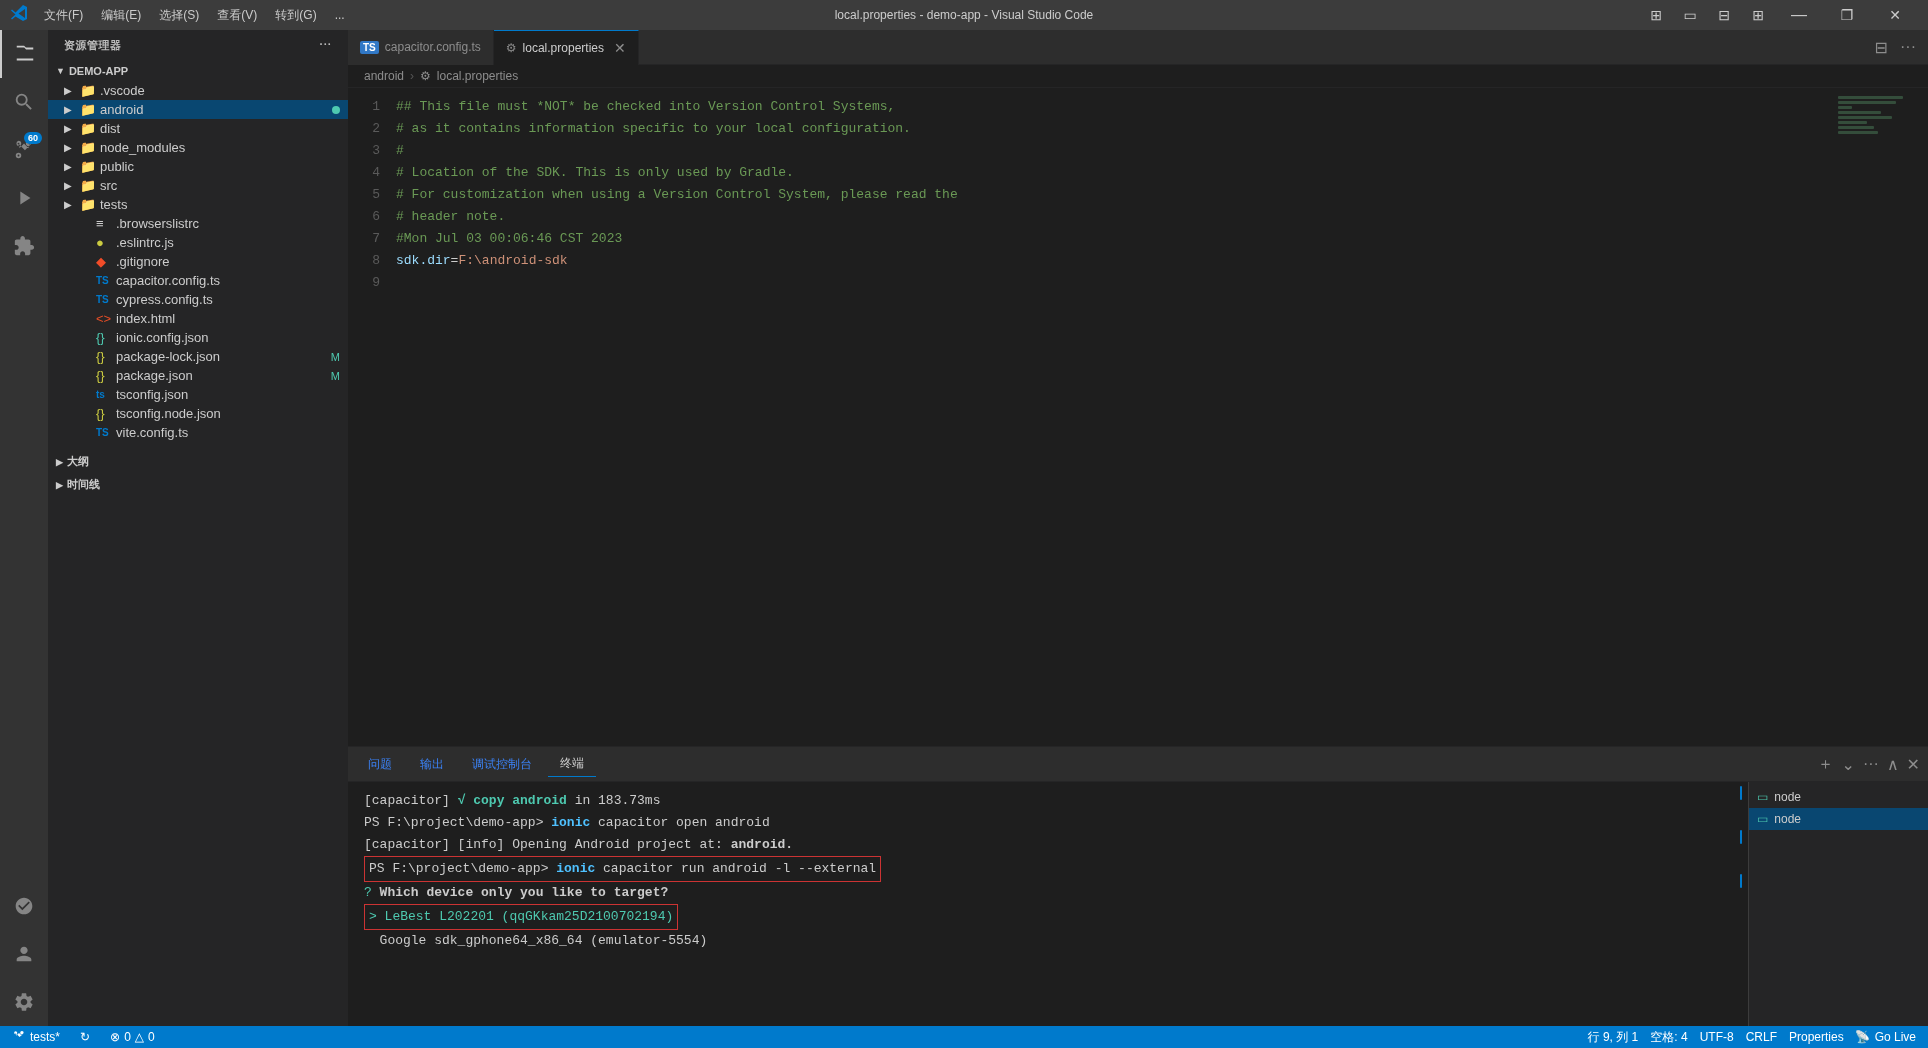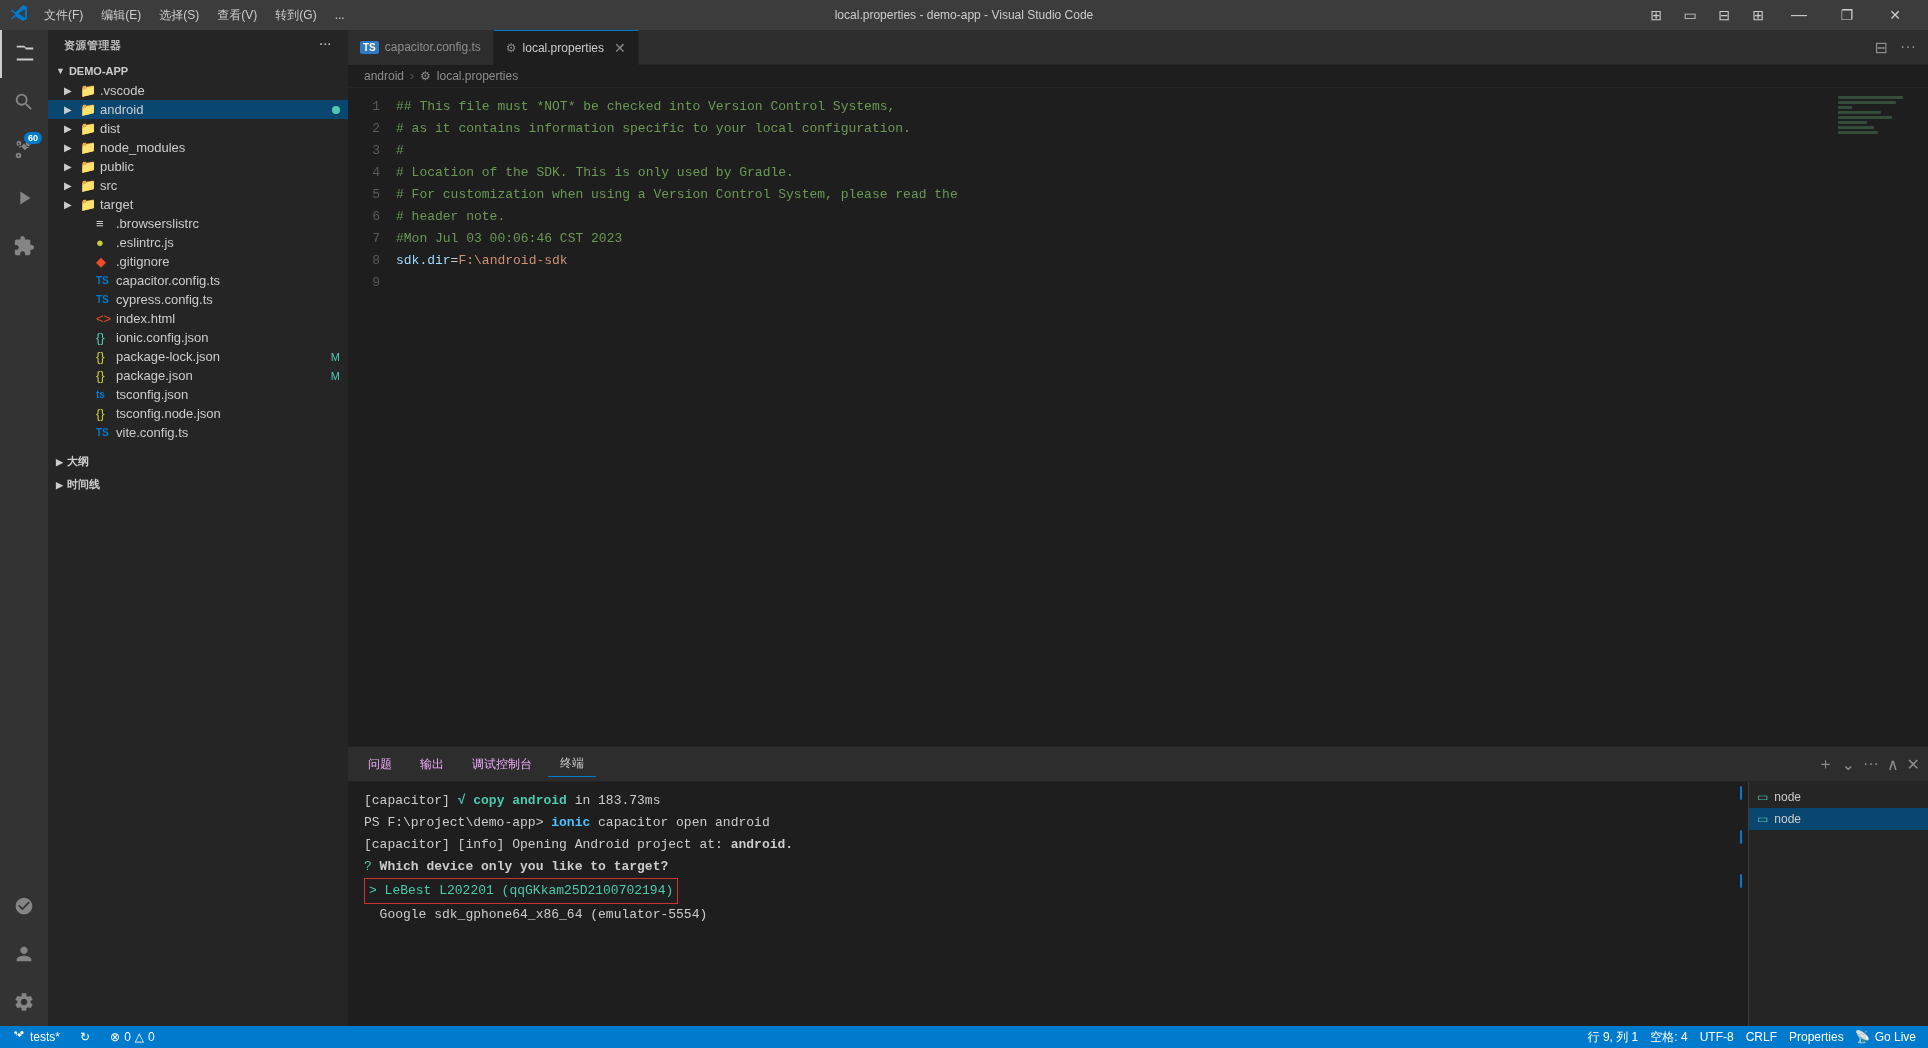--- a/index.html
+++ b/index.html
@@ -313,21 +313,21 @@
       height: 35px;
       flex-shrink: 0;
       border-bottom: 1px solid #252526;
       padding: 0 8px;
       gap: 4px;
     }
     .panel-tab {
       padding: 4px 12px;
       cursor: pointer;
       font-size: 12px;
-      color: #f0abfc;
+      color: #3b82f6;
     }
     .panel-tab.active {
       color: #cccccc;
       border-bottom: 1px solid #007acc;
     }
     .panel-tab-actions {
       margin-left: auto;
       display: flex;
       gap: 8px;
       align-items: center;
@@ -557,21 +557,21 @@
 
       <div class="tree-item" style="padding-left:16px;">
         <span class="arrow">▶</span>
         <span class="icon" style="color:#dcb67a;">📁</span>
         <span>src</span>
       </div>
 
       <div class="tree-item" style="padding-left:16px;">
         <span class="arrow">▶</span>
         <span class="icon" style="color:#dcb67a;">📁</span>
-        <span>target</span>
+        <span>tests</span>
       </div>
 
       <div class="tree-item" style="padding-left:32px;">
         <span class="arrow" style="visibility:hidden;">▶</span>
         <span class="icon" style="color:#cccccc;">≡</span>
         <span>.browserslistrc</span>
       </div>
 
       <div class="tree-item" style="padding-left:32px;">
         <span class="arrow" style="visibility:hidden;">▶</span>
@@ -754,20 +754,25 @@
         <div class="panel-content">
           <div class="terminal-area">
             <span class="terminal-line">
               <span style="color:#cccccc;">[capacitor] </span><span style="color:#4ec9b0;font-weight:bold;">√ copy android</span><span style="color:#cccccc;"> in 183.73ms</span>
             </span>
             <span class="terminal-line">
               <span style="color:#cccccc;">PS F:\project\demo-app&gt; </span><span style="color:#4fc1ff;font-weight:bold;">ionic</span><span style="color:#cccccc;"> capacitor open android</span>
             </span>
             <span class="terminal-line">
               <span style="color:#cccccc;">[capacitor] [info] Opening Android project at: </span><span style="color:#cccccc;font-weight:bold;">android.</span>
+            </span>
+            <span class="terminal-line">
+              <span style="border:1px solid #cc3333;padding:1px 4px;display:inline-block;">
+                <span style="color:#cccccc;">PS F:\project\demo-app&gt; </span><span style="color:#4fc1ff;font-weight:bold;">ionic</span><span style="color:#cccccc;"> capacitor run android -l --external</span>
+              </span>
             </span>
             <span class="terminal-line">
               <span style="color:#4ec9b0;">? </span><span style="color:#cccccc;font-weight:bold;">Which device only you like to target?</span>
             </span>
             <span class="terminal-line">
               <span style="border:1px solid #cc3333;padding:1px 4px;display:inline-block;">
                 <span style="color:#4ec9b0;">&gt; LeBest L202201 (qqGKkam25D2100702194)</span>
               </span>
             </span>
             <span class="terminal-line">

